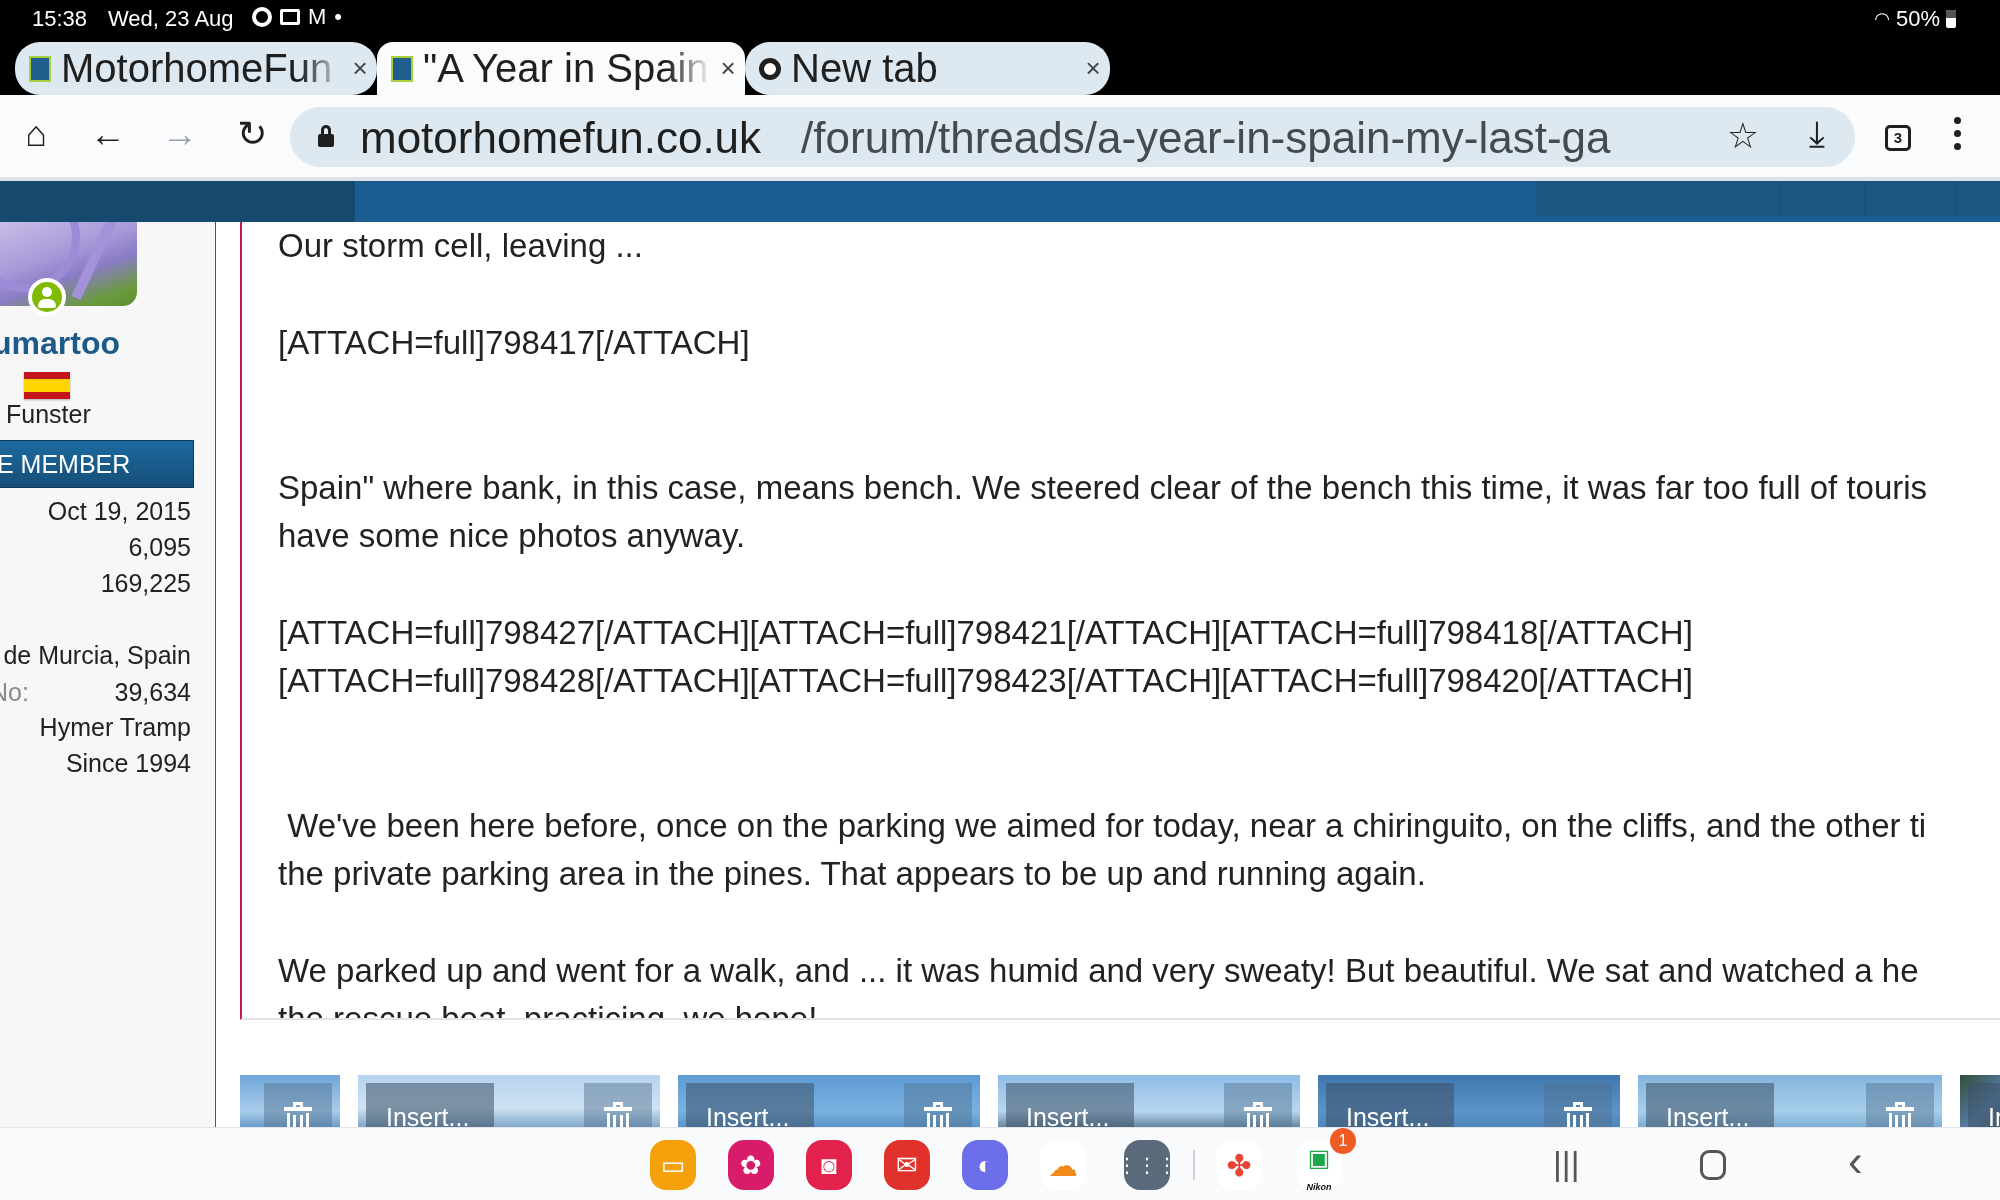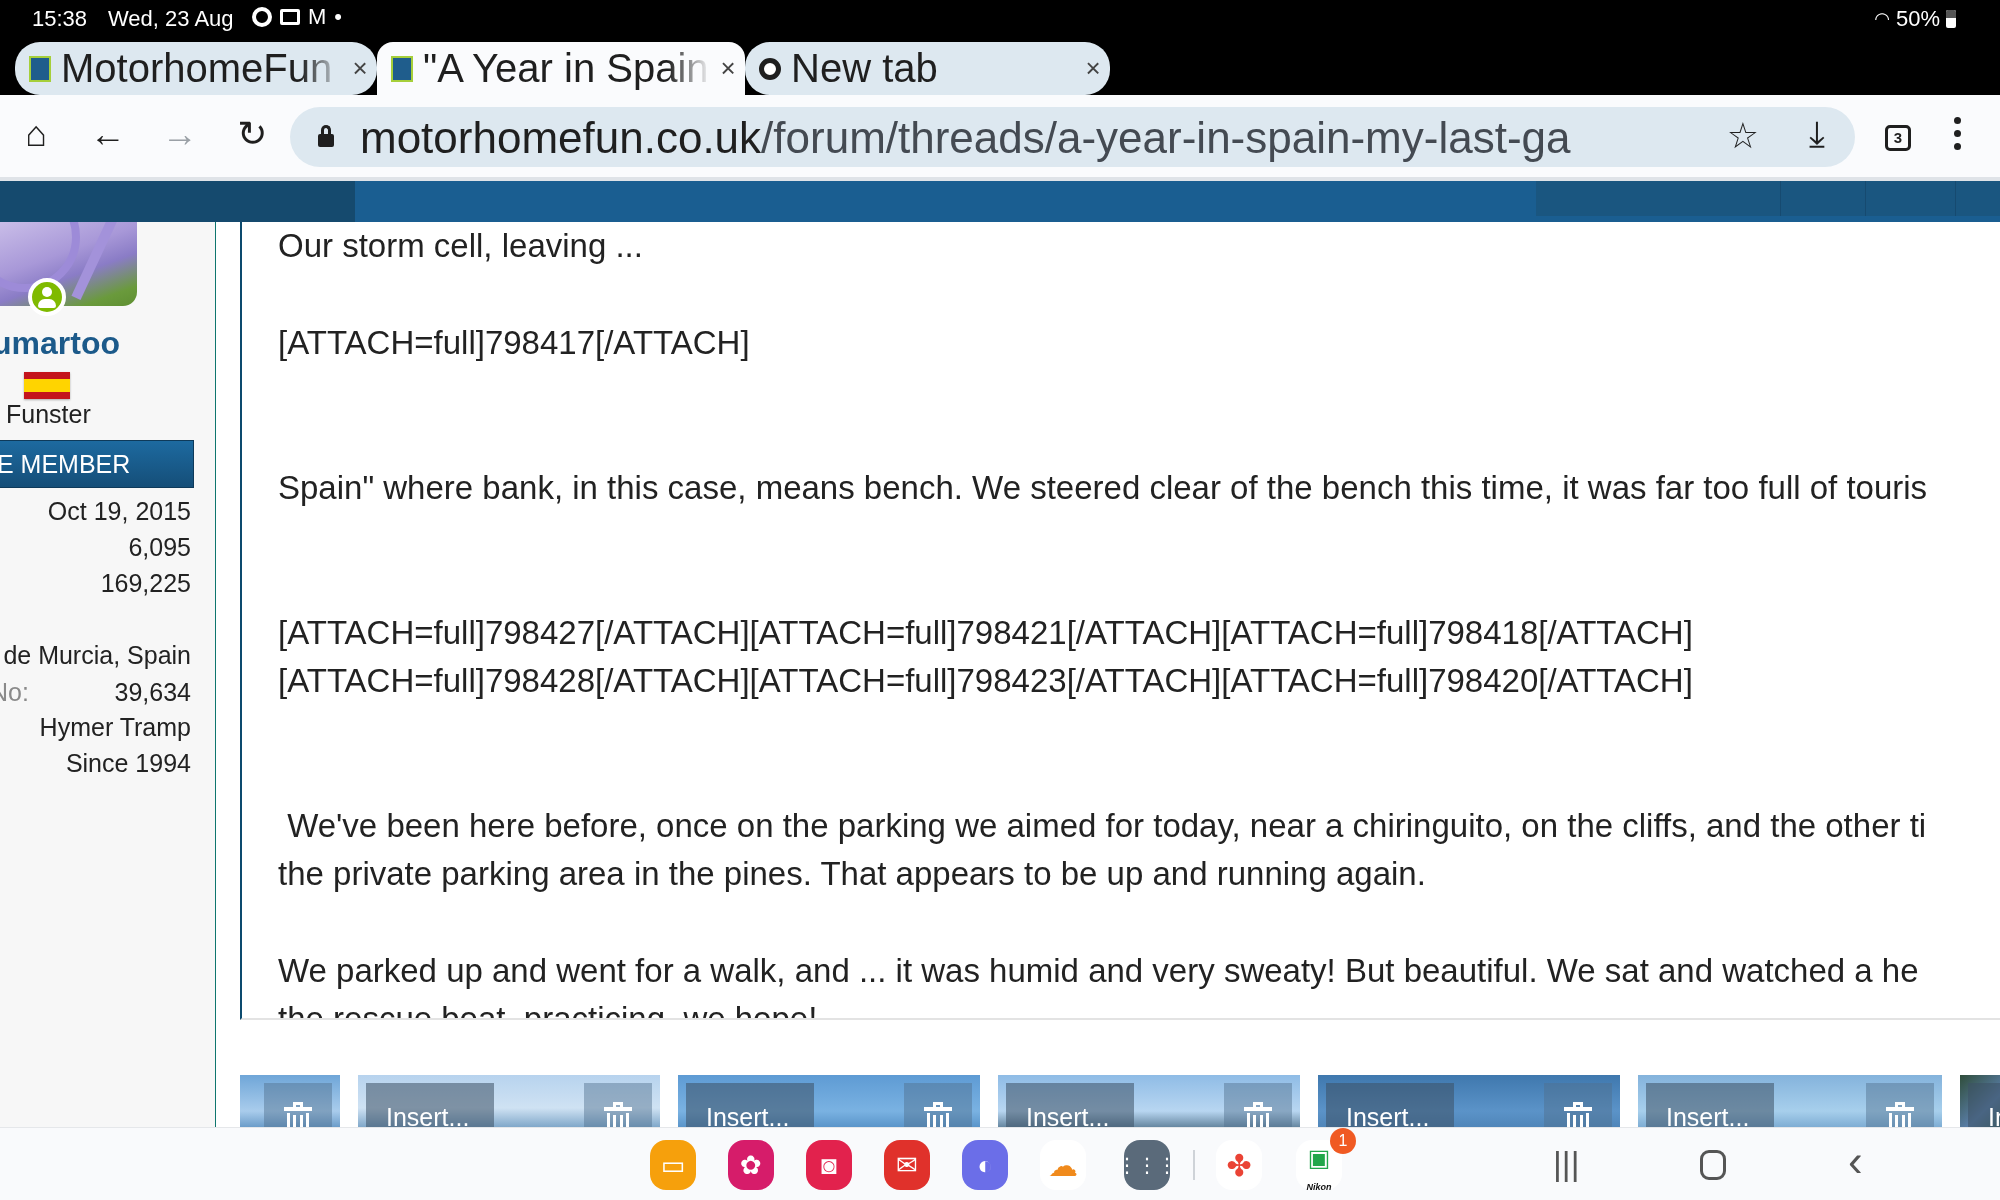--- a/index.html
+++ b/index.html
@@ -22,21 +22,21 @@
   .tab .close { width: 34px; text-align: center; font-size: 26px; color: #444; flex: none; }
   .new-tab { position: absolute; left: 1122px; top: 48px; color: #fff; font-size: 40px; }
 
   .toolbar { position: absolute; left: 0; top: 95px; width: 2000px; height: 86px; background: #fafbfd; border-bottom: 4px solid #dfe3e8; }
   .tb-icon { position: absolute; top: 18px; font-size: 36px; color: #1f1f1f; width: 44px; text-align: center; }
   .url-pill { position: absolute; left: 290px; top: 12px; width: 1565px; height: 60px; background: #dde8f0; border-radius: 30px; }
   .url-pill .lock { position: absolute; left: 28px; top: 18px; width: 16px; height: 22px; }
   .url-pill .lock .shackle { position: absolute; left: 3px; top: 0; width: 10px; height: 10px; border: 3px solid #1f1f1f; border-bottom: none; border-radius: 6px 6px 0 0; }
   .url-pill .lock .body { position: absolute; left: 0; top: 9px; width: 16px; height: 13px; background: #1f1f1f; border-radius: 2px; }
   .url-pill .url { position: absolute; left: 70px; top: 6px; font-size: 44px; color: #1f1f1f; white-space: nowrap; overflow: hidden; width: 1330px; }
-  .url-pill .url .path { color: #444a52; }
+  .url-pill .url .path { color: #444a52; margin-left: 40px; }
   .url-pill .star { position: absolute; right: 96px; top: 8px; font-size: 36px; color: #1f1f1f; }
   .url-pill .dl { position: absolute; right: 30px; top: 6px; font-size: 36px; color: #1f1f1f; }
   .tab-count { position: absolute; left: 1885px; top: 30px; width: 26px; height: 26px; border: 3px solid #1f1f1f; border-radius: 5px; font-size: 15px; text-align: center; line-height: 20px; font-weight: bold; color: #1f1f1f; }
   .menu-dots { position: absolute; left: 1950px; top: 22px; width: 14px; }
   .menu-dots span { display: block; width: 7px; height: 7px; border-radius: 50%; background: #1f1f1f; margin: 0 auto 6px; }
 
   .site-header { position: absolute; left: 0; top: 181px; width: 2000px; height: 41px; background: #1a5e91; }
   .site-header .left-dark { position: absolute; left: 0; top: 0; width: 355px; height: 41px; background: #154a6e; }
   .site-header .right-panel { position: absolute; left: 1536px; top: 0; width: 464px; height: 35px; background: #1a5680; }
   .site-header .divider { position: absolute; top: 0; width: 1px; height: 35px; background: #164a70; }
@@ -48,21 +48,21 @@
   .online-dot { position: absolute; left: 28px; top: 56px; width: 38px; height: 38px; border-radius: 50%; background: #7fba00; border: 4px solid #fff; }
   .online-dot .head { position: absolute; left: 10px; top: 5px; width: 10px; height: 10px; border-radius: 50%; background: #fff; }
   .online-dot .shoulders { position: absolute; left: 6px; top: 17px; width: 18px; height: 9px; border-radius: 9px 9px 3px 3px; background: #fff; }
   .username { position: absolute; left: -8px; top: 103px; font-size: 32px; font-weight: bold; color: #1c5a8a; }
   .flag { position: absolute; left: 24px; top: 150px; width: 46px; height: 27px; background: linear-gradient(180deg, #c4141c 0%, #c4141c 25%, #ffd400 25%, #ffd400 75%, #c4141c 75%); box-shadow: 0 1px 2px rgba(0,0,0,0.3); }
   .user-title { position: absolute; left: 6px; top: 178px; font-size: 25px; color: #222; }
   .member-banner { position: absolute; left: -4px; top: 218px; width: 198px; height: 48px; background: linear-gradient(180deg, #1d6aa0 0%, #154e78 100%); border: 1px solid #0e3a5a; color: #fff; font-size: 25px; padding: 9px 0 0 0; }
   .stat { position: absolute; right: 24px; font-size: 25px; color: #222; text-align: right; white-space: nowrap; }
   .stat-label { position: absolute; left: -10px; font-size: 25px; color: #8a8a8a; }
 
-  .content-frame { position: absolute; left: 240px; top: 222px; width: 1760px; height: 798px; background: #fff; border-left: 2px solid #0c4a6e; border-bottom: 2px solid #e3e3e3; overflow: hidden; }
+  .content-frame { position: absolute; left: 240px; top: 222px; width: 1760px; height: 798px; background: #fff; border-left: 2px solid #be185d; border-bottom: 2px solid #e3e3e3; overflow: hidden; }
   .content-frame .para { position: absolute; left: 36px; font-size: 33px; color: #222; white-space: nowrap; line-height: 48px; }
 
   .thumbs { position: absolute; left: 0; top: 1075px; width: 2000px; height: 52px; overflow: hidden; }
   .thumb { position: absolute; top: 0; height: 60px; background: linear-gradient(180deg, #6fa6d8 0%, #a9ccec 60%, #4d85b8 100%); overflow: hidden; }
   .thumb .insert-btn { position: absolute; left: 8px; top: 8px; width: 128px; height: 60px; background: rgba(60,80,100,0.55); color: #fff; font-size: 25px; padding: 20px 0 0 20px; }
   .thumb .trash { position: absolute; right: 8px; top: 8px; width: 68px; height: 60px; background: rgba(80,110,140,0.45); }
   .thumb .trash .lid { position: absolute; left: 20px; top: 24px; width: 28px; height: 4px; background: #fff; }
   .thumb .trash .handle { position: absolute; left: 29px; top: 19px; width: 10px; height: 6px; border: 3px solid #fff; border-bottom: none; }
   .thumb .trash .can { position: absolute; left: 23px; top: 30px; width: 22px; height: 20px; border: 3px solid #fff; border-top: none; }
   .thumb .trash .can::before, .thumb .trash .can::after { content: ""; position: absolute; top: 2px; width: 3px; height: 14px; background: #fff; }
@@ -166,20 +166,21 @@
   <span class="stat-label" style="top:456px;">No:</span>
   <span class="stat" style="top:456px;">39,634</span>
   <span class="stat" style="top:491px;">Hymer Tramp</span>
   <span class="stat" style="top:527px;">Since 1994</span>
 </div>
 
 <div class="content-frame">
   <div class="para" style="top:0px;">Our storm cell, leaving ...</div>
   <div class="para" style="top:97px;">[ATTACH=full]798417[/ATTACH]</div>
   <div class="para" style="top:242px;">Spain" where bank, in this case, means bench.  We steered clear of the bench this time, it was far too full of touris</div>
+  <div class="para" style="top:290px;">have some nice photos anyway.</div>
   <div class="para" style="top:387px;">[ATTACH=full]798427[/ATTACH][ATTACH=full]798421[/ATTACH][ATTACH=full]798418[/ATTACH]</div>
   <div class="para" style="top:435px;">[ATTACH=full]798428[/ATTACH][ATTACH=full]798423[/ATTACH][ATTACH=full]798420[/ATTACH]</div>
   <div class="para" style="top:580px;white-space:pre;"> We've been here before, once on the parking we aimed for today, near a chiringuito, on the cliffs, and the other ti</div>
   <div class="para" style="top:725px;">We parked up and went for a walk, and ... it was humid and very sweaty!  But beautiful.  We sat and watched a he</div>
   <div class="para" style="top:628px;">the private parking area in the pines.  That appears to be up and running again.</div>
   <div class="para" style="top:773px;">the rescue boat, practicing, we hope!</div>
 </div>
 
 <div class="thumbs">
   <div class="thumb" style="left:240px;width:100px;">

